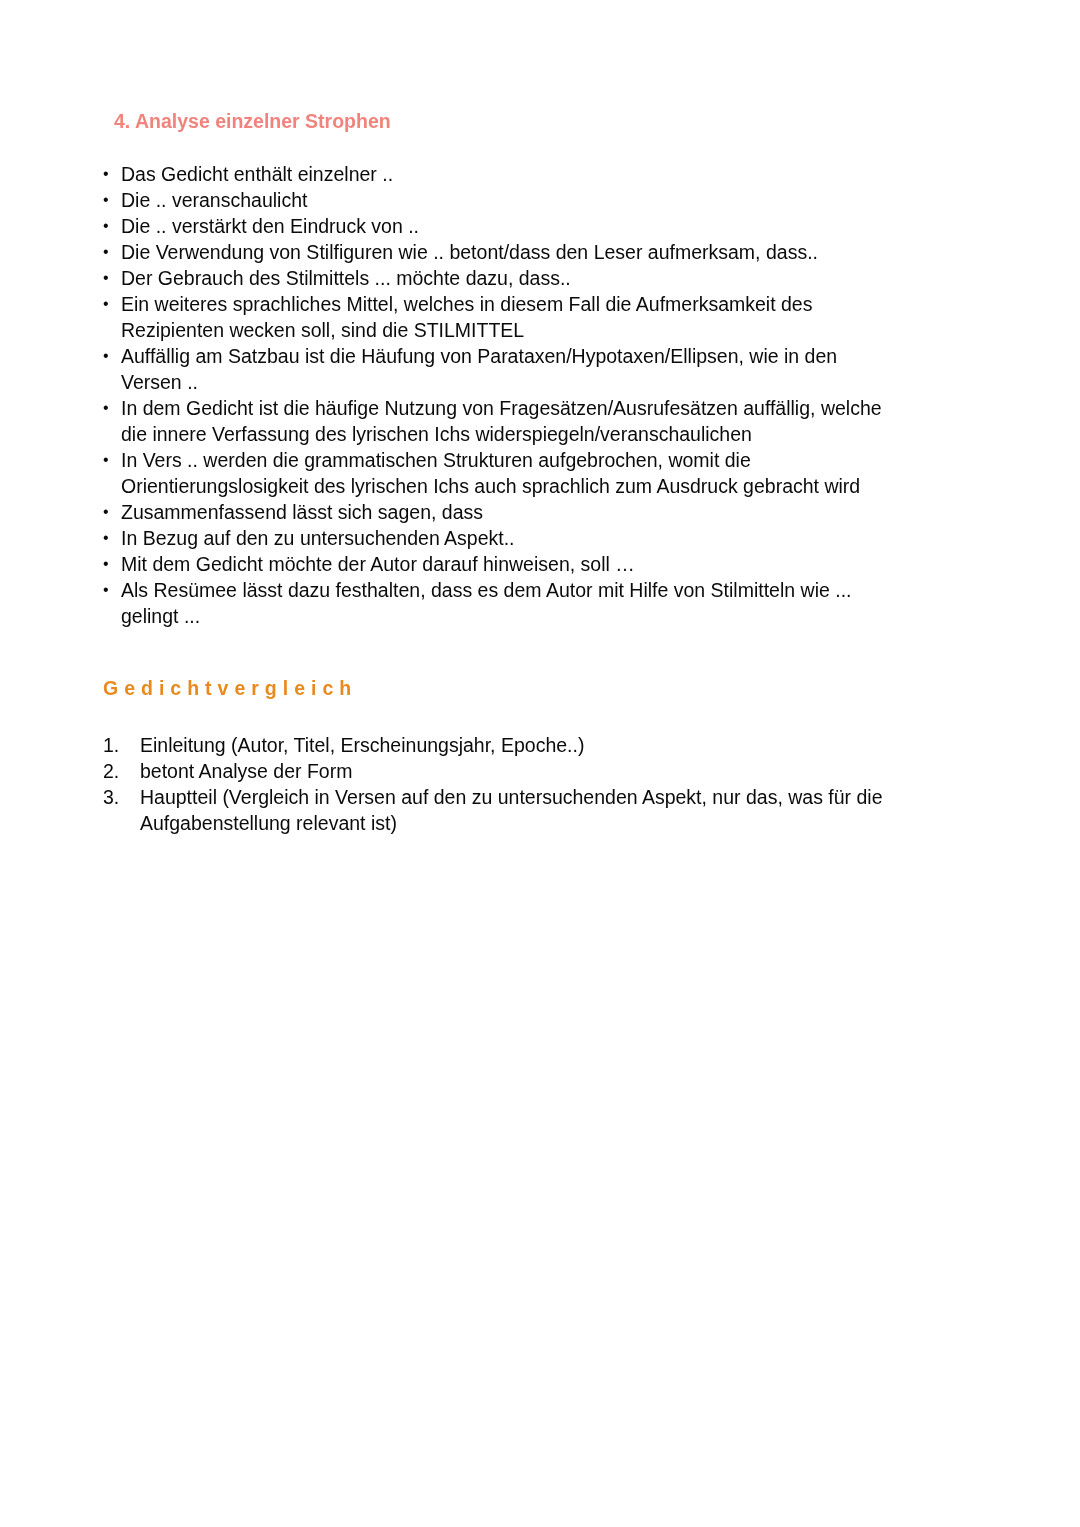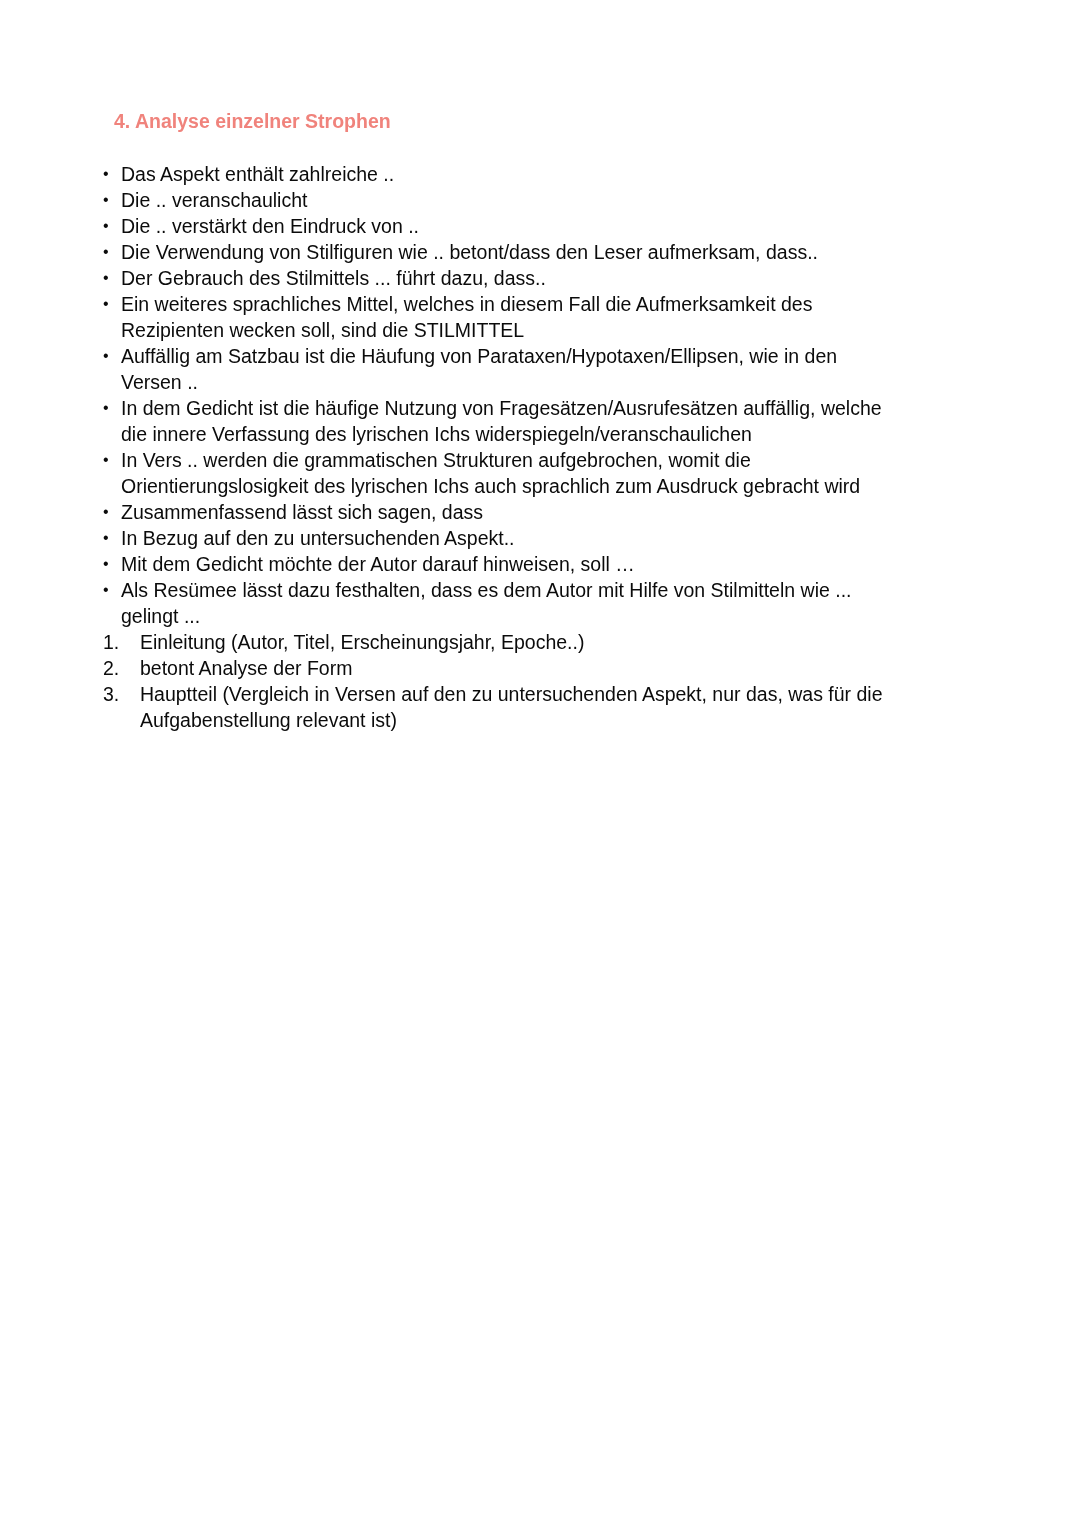--- a/index.html
+++ b/index.html
@@ -72,37 +72,37 @@
 </head>
 <body>
 
 <div class="page">
 
   <h2 class="section-heading">4. Analyse einzelner Strophen</h2>
 
   <div class="bullet-list">
     <div class="bullet-item">
       <span class="bullet">•</span>
-      <span class="btext">Das Aspekt enthält zahlreiche ..</span>
+      <span class="btext">Das Gedicht enthält einzelner ..</span>
     </div>
     <div class="bullet-item">
       <span class="bullet">•</span>
       <span class="btext">Die .. veranschaulicht</span>
     </div>
     <div class="bullet-item">
       <span class="bullet">•</span>
       <span class="btext">Die .. verstärkt den Eindruck von ..</span>
     </div>
     <div class="bullet-item">
       <span class="bullet">•</span>
       <span class="btext">Die Verwendung von Stilfiguren wie .. betont/dass den Leser aufmerksam, dass..</span>
     </div>
     <div class="bullet-item">
       <span class="bullet">•</span>
-      <span class="btext">Der Gebrauch des Stilmittels ... führt dazu, dass..</span>
+      <span class="btext">Der Gebrauch des Stilmittels ... möchte dazu, dass..</span>
     </div>
     <div class="bullet-item">
       <span class="bullet">•</span>
       <span class="btext">Ein weiteres sprachliches Mittel, welches in diesem Fall die Aufmerksamkeit des
 Rezipienten wecken soll, sind die STILMITTEL</span>
     </div>
     <div class="bullet-item">
       <span class="bullet">•</span>
       <span class="btext">Auffällig am Satzbau ist die Häufung von Parataxen/Hypotaxen/Ellipsen, wie in den
 Versen ..</span>
@@ -133,20 +133,21 @@
       <span class="bullet">•</span>
       <span class="btext">Mit dem Gedicht möchte der Autor darauf hinweisen, soll …</span>
     </div>
     <div class="bullet-item">
       <span class="bullet">•</span>
       <span class="btext">Als Resümee lässt dazu festhalten, dass es dem Autor mit Hilfe von Stilmitteln wie ...
 gelingt ...</span>
     </div>
   </div>
 
+  <h2 class="comparison-heading">Gedichtvergleich</h2>
 
   <div class="numbered-list">
     <div class="numbered-item">
       <span class="num">1.</span>
       <span class="btext">Einleitung (Autor, Titel, Erscheinungsjahr, Epoche..)</span>
     </div>
     <div class="numbered-item">
       <span class="num">2.</span>
       <span class="btext">betont Analyse der Form</span>
     </div>

